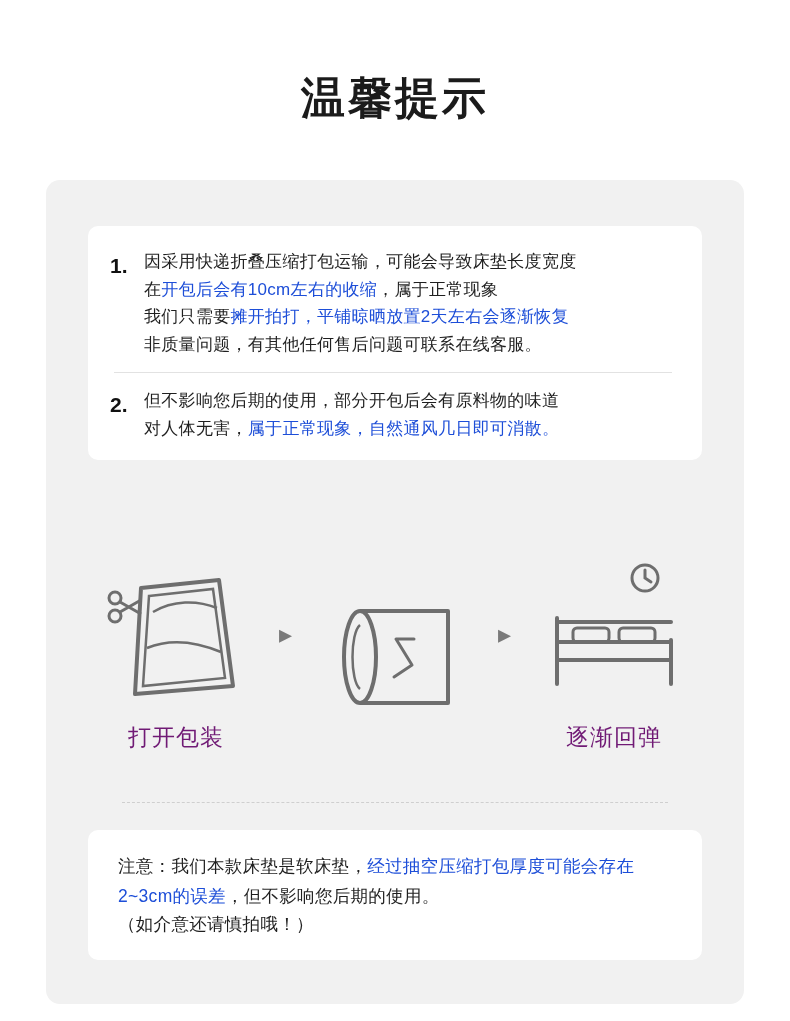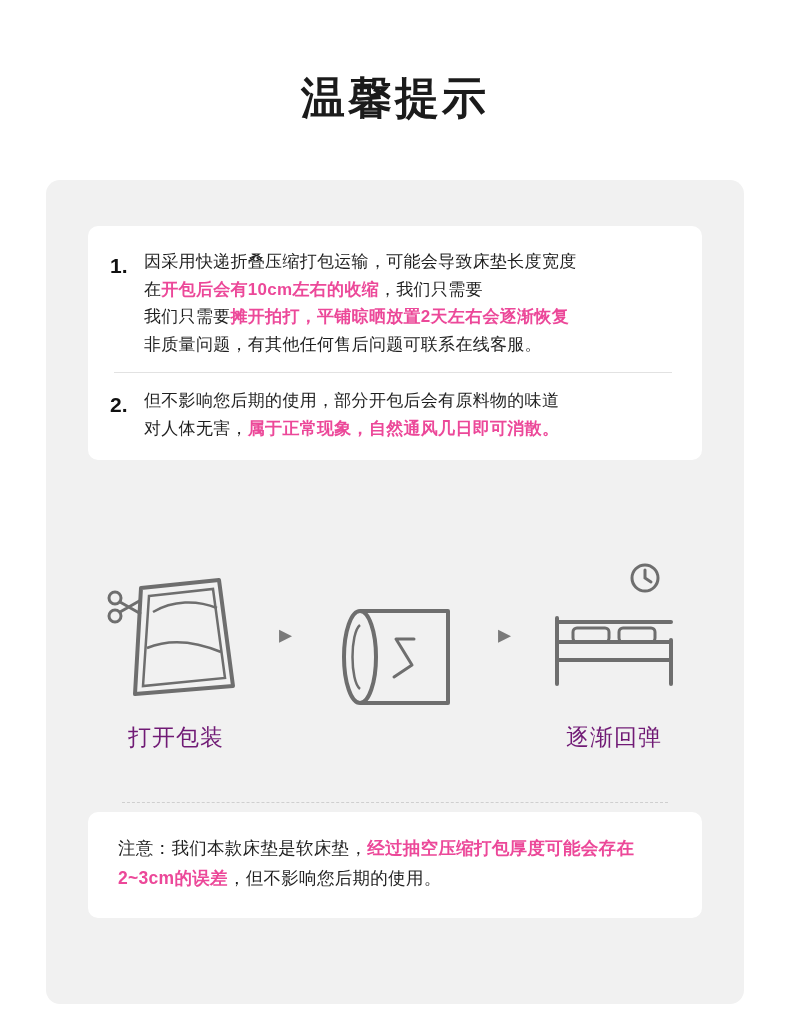--- a/index.html
+++ b/index.html
@@ -70,22 +70,22 @@
     flex: 1 1 auto;
     color: #1f1f1f;
     letter-spacing: .3px;
   }
   .hr {
     height: 1px;
     background: #e2e2e2;
     margin: 14px 4px 14px 4px;
   }
   .red {
-    color: #ec4899;
-    font-weight: bold;
+    color: #1d4ed8;
+    font-weight: normal;
   }
   .steps {
     position: absolute;
     left: 42px;
     top: 372px;
     width: 614px;
     display: flex;
     align-items: center;
     justify-content: space-between;
   }
@@ -113,21 +113,21 @@
     padding-bottom: 36px;
   }
   .dashed {
     position: absolute;
     left: 76px;
     top: 622px;
     width: 546px;
     border-top: 1px dashed #cfcfcf;
   }
   .card-notice {
-    top: 632px;
+    top: 650px;
     padding: 22px 26px 24px 30px;
   }
   .notice-text {
     font-size: 17.5px;
     line-height: 1.7;
     color: #1f1f1f;
     letter-spacing: .3px;
   }
   .notice-last {
     font-size: 17.5px;
@@ -145,21 +145,21 @@
 
   <div class="panel">
 
     <div class="card card-notes">
 
       <div class="note-item">
         <div class="note-num">1.</div>
         <div class="note-body">
           <div><span>因采用快递折叠压缩打包运输，可能会导致床垫长度宽度</span></div>
           <div>
-            <span>在</span><span class="red">开包后会有10cm左右的收缩</span><span>，我们只需要</span>
+            <span>在</span><span class="red">开包后会有10cm左右的收缩</span><span>，属于正常现象</span>
           </div>
           <div>
             <span>我们只需要</span><span class="red">摊开拍打，平铺晾晒放置2天左右会逐渐恢复</span>
           </div>
           <div><span>非质量问题，有其他任何售后问题可联系在线客服。</span></div>
         </div>
       </div>
 
       <div class="hr"></div>
 
@@ -224,16 +224,17 @@
       </div>
 
     </div>
 
     <div class="dashed"></div>
 
     <div class="card card-notice">
       <div class="notice-text">
         <span>注意：我们本款床垫是软床垫，</span><span class="red">经过抽空压缩打包厚度可能会存在2~3cm的误差</span><span>，但不影响您后期的使用。</span>
       </div>
+      <div class="notice-last">（如介意还请慎拍哦！）</div>
     </div>
 
   </div>
 </div>
 
 </body></html>

